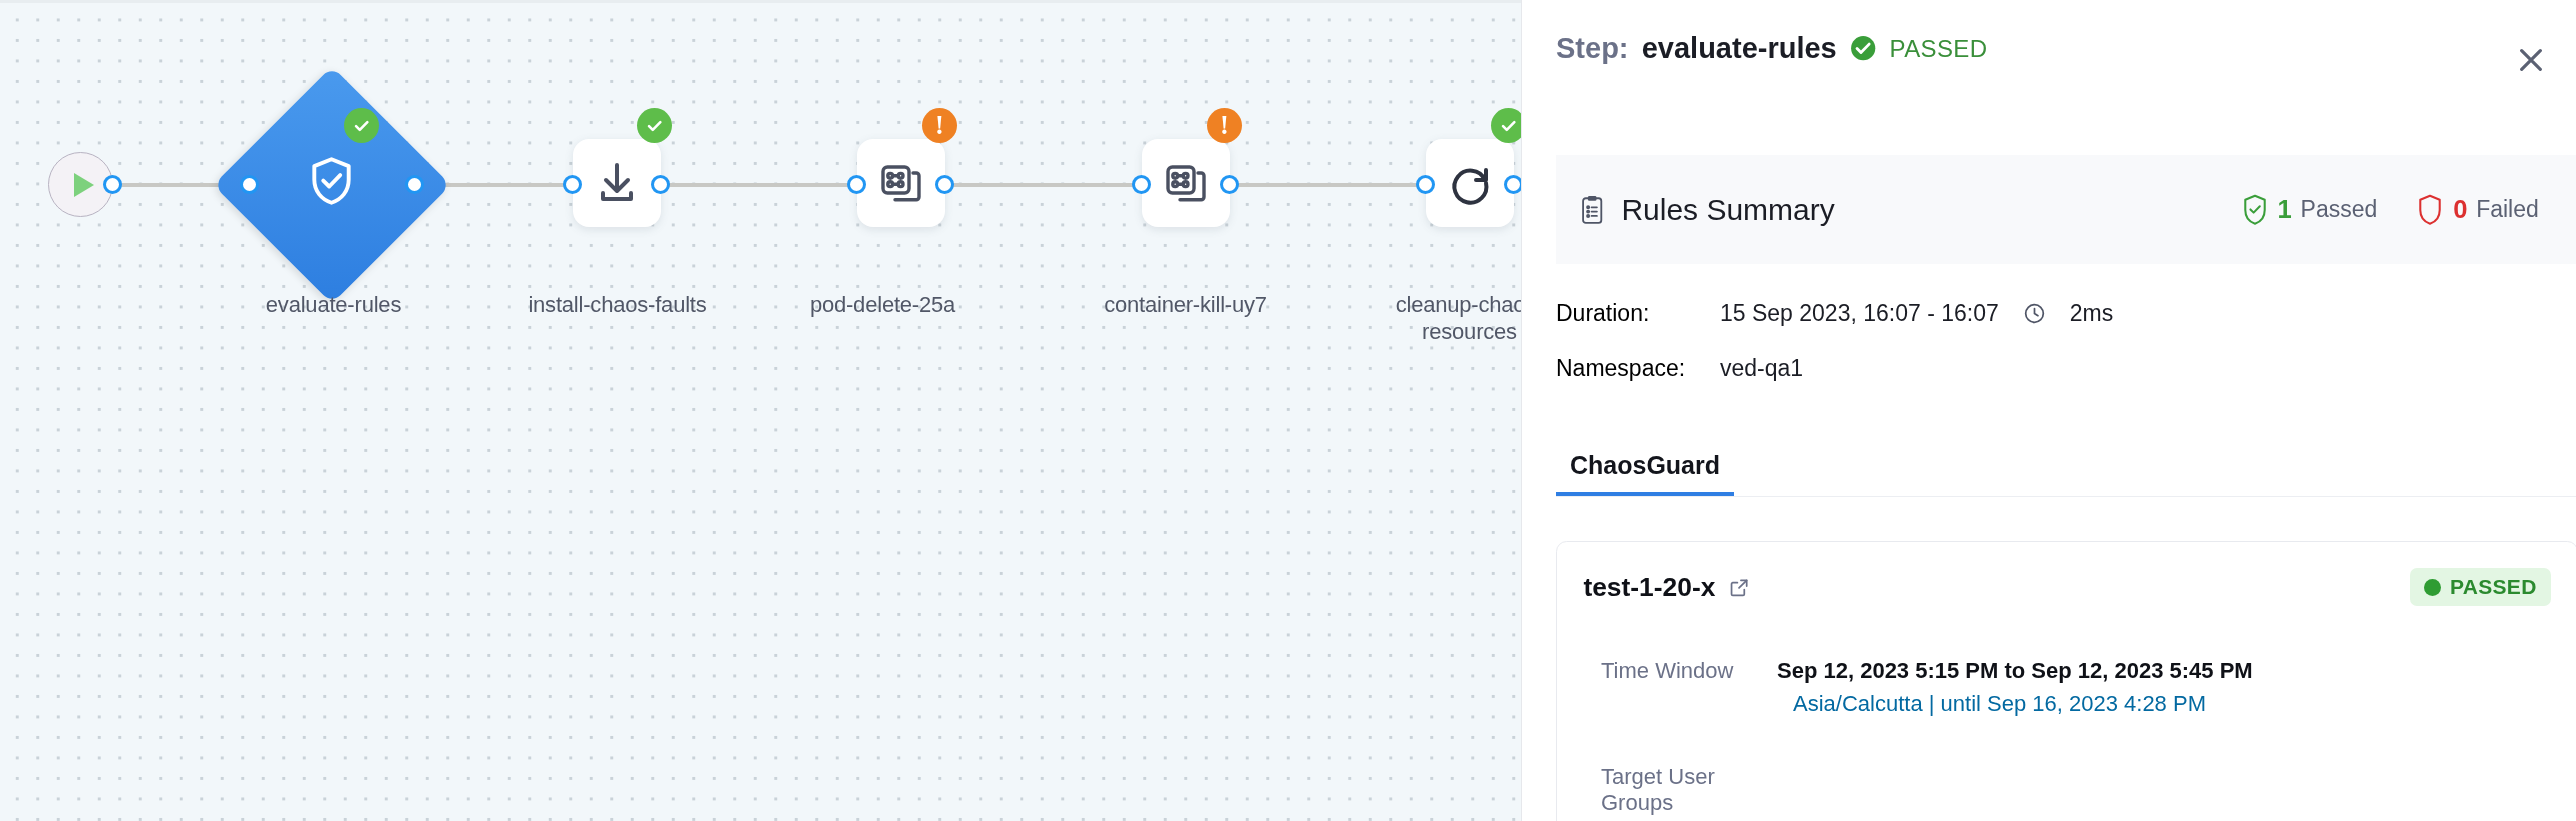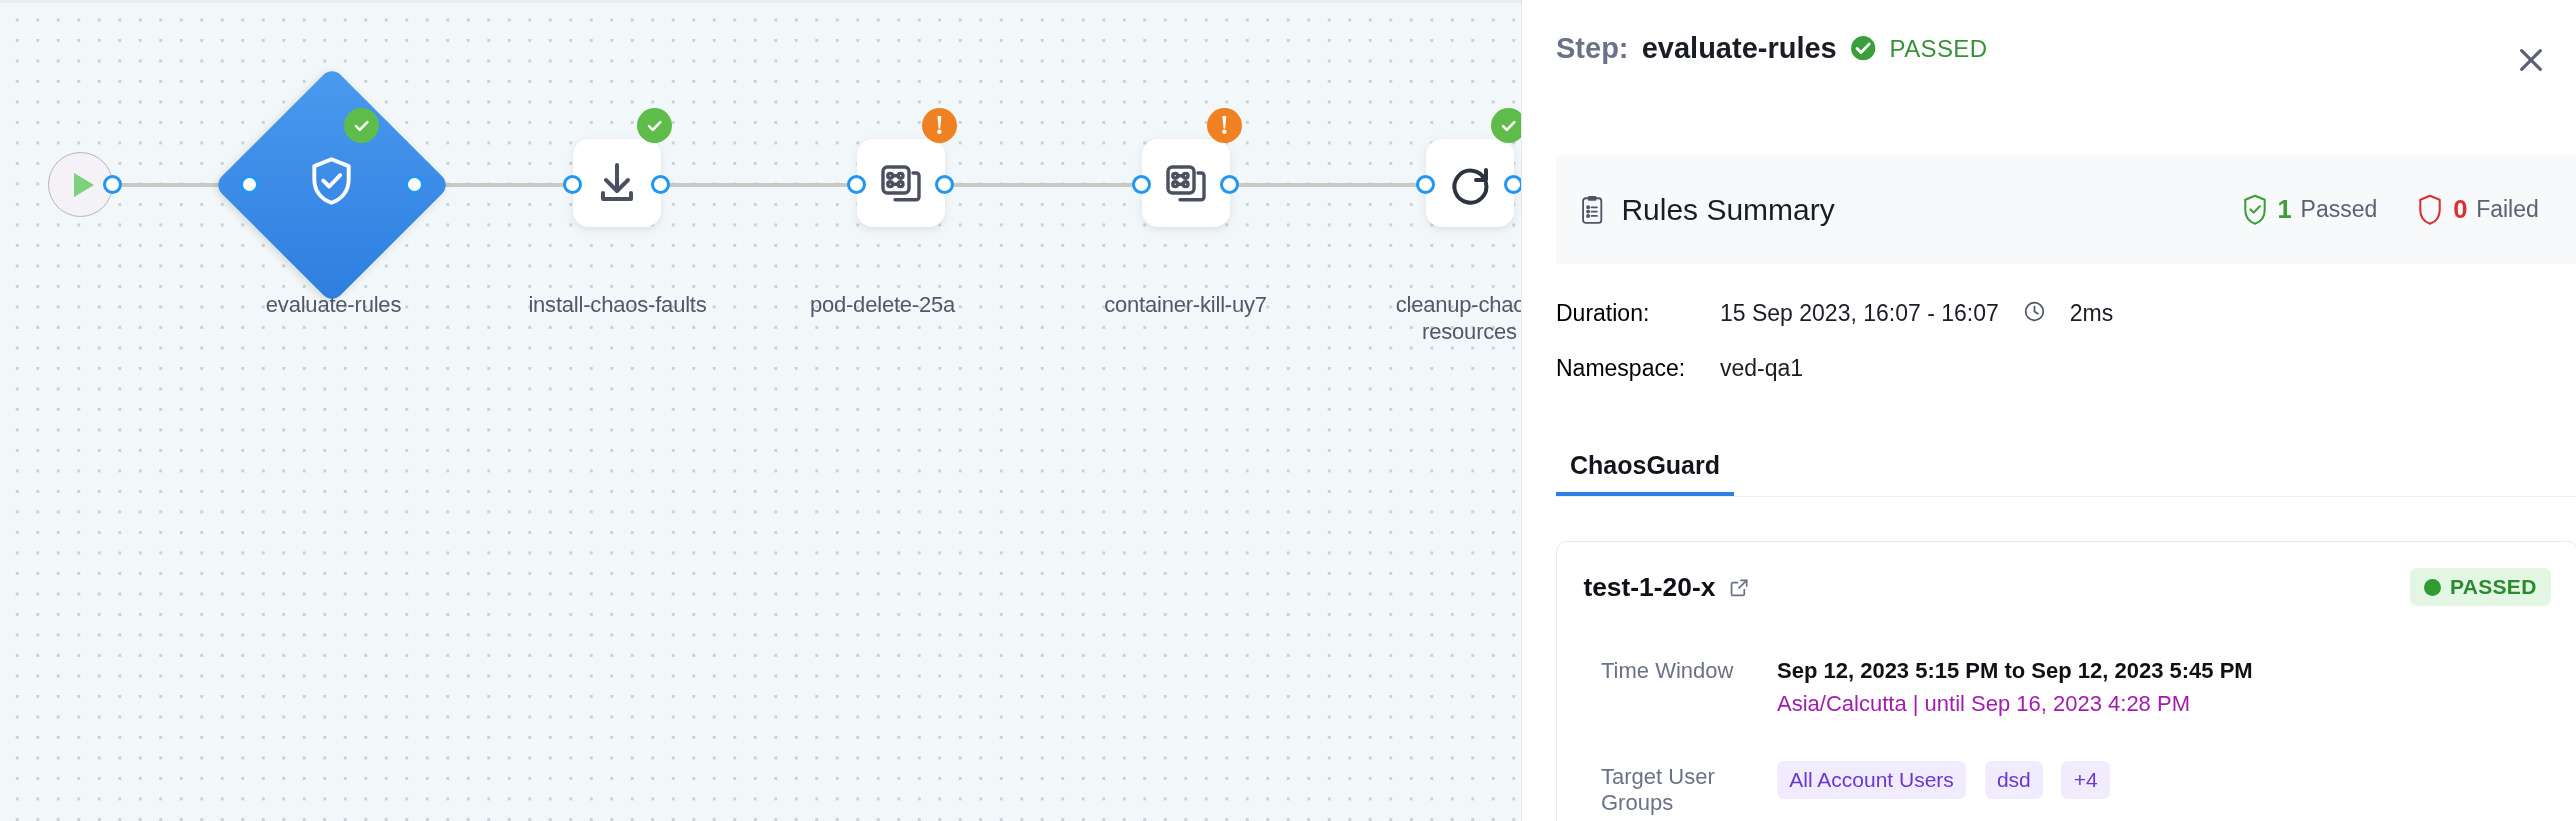--- a/index.html
+++ b/index.html
@@ -166,21 +166,21 @@
   .rs-count.fail { color: #dc3030; }
   .rs-label { font-size: 23px; color: #5b6173; }
 
   .meta-row {
     position: absolute;
     left: 34px;
     display: flex; align-items: center;
     font-size: 23px;
   }
   .meta-key { color: #000000; width: 164px; }
-  .meta-val { color: #1b1d25; display: flex; align-items: flex-start; gap: 24px; }
+  .meta-val { color: #1b1d25; display: flex; align-items: center; gap: 24px; }
   #meta-duration { top: 300px; }
   #meta-namespace { top: 355px; }
 
   #tabs {
     position: absolute;
     left: 34px; top: 434px;
     width: 1022px;
     border-bottom: 1.8px solid #eceef2;
     height: 63px;
   }
@@ -213,21 +213,21 @@
     display: flex; align-items: center; gap: 8.8px;
   }
   #passed-dot { width: 17px; height: 17px; border-radius: 50%; background: #2f9c33; }
   #passed-text { font-size: 21px; font-weight: bold; color: #2b8a2f; letter-spacing: 0.3px; }
 
   .detail-row { position: absolute; left: 44px; display: flex; }
   .detail-key { width: 176px; font-size: 22px; color: #6b7188; padding-top: 2.6px; }
   .detail-val { font-size: 22px; color: #0f1117; }
   #detail-timewindow { top: 113px; }
   #tw-line1 { font-weight: bold; line-height: 32px; }
-  #tw-line2 { color: #a21caf; line-height: 34px; font-weight: normal; }
+  #tw-line2 { color: #0369a1; line-height: 34px; font-weight: normal; margin-left: 16px; }
   #detail-usergroups { top: 219px; align-items: flex-start; }
   .chip {
     display: inline-flex; align-items: center; justify-content: center;
     background: #f0ecfd;
     color: #6938d3;
     font-size: 21px;
     border-radius: 7px;
     padding: 7px 12.3px;
     margin-right: 12.3px;
   }
@@ -421,23 +421,18 @@
       <div class="detail-row" id="detail-timewindow">
         <span class="detail-key">Time Window</span>
         <span class="detail-val">
           <div id="tw-line1">Sep 12, 2023 5:15 PM to Sep 12, 2023 5:45 PM</div>
           <div id="tw-line2">Asia/Calcutta | until Sep 16, 2023 4:28 PM</div>
         </span>
       </div>
 
       <div class="detail-row" id="detail-usergroups">
         <span class="detail-key">Target User Groups</span>
-        <span class="detail-val">
-          <span class="chip">All Account Users</span>
-          <span class="chip">dsd</span>
-          <span class="chip">+4</span>
-        </span>
       </div>
     </div>
 
   </div>
 </div>
 
 
 </body></html>

